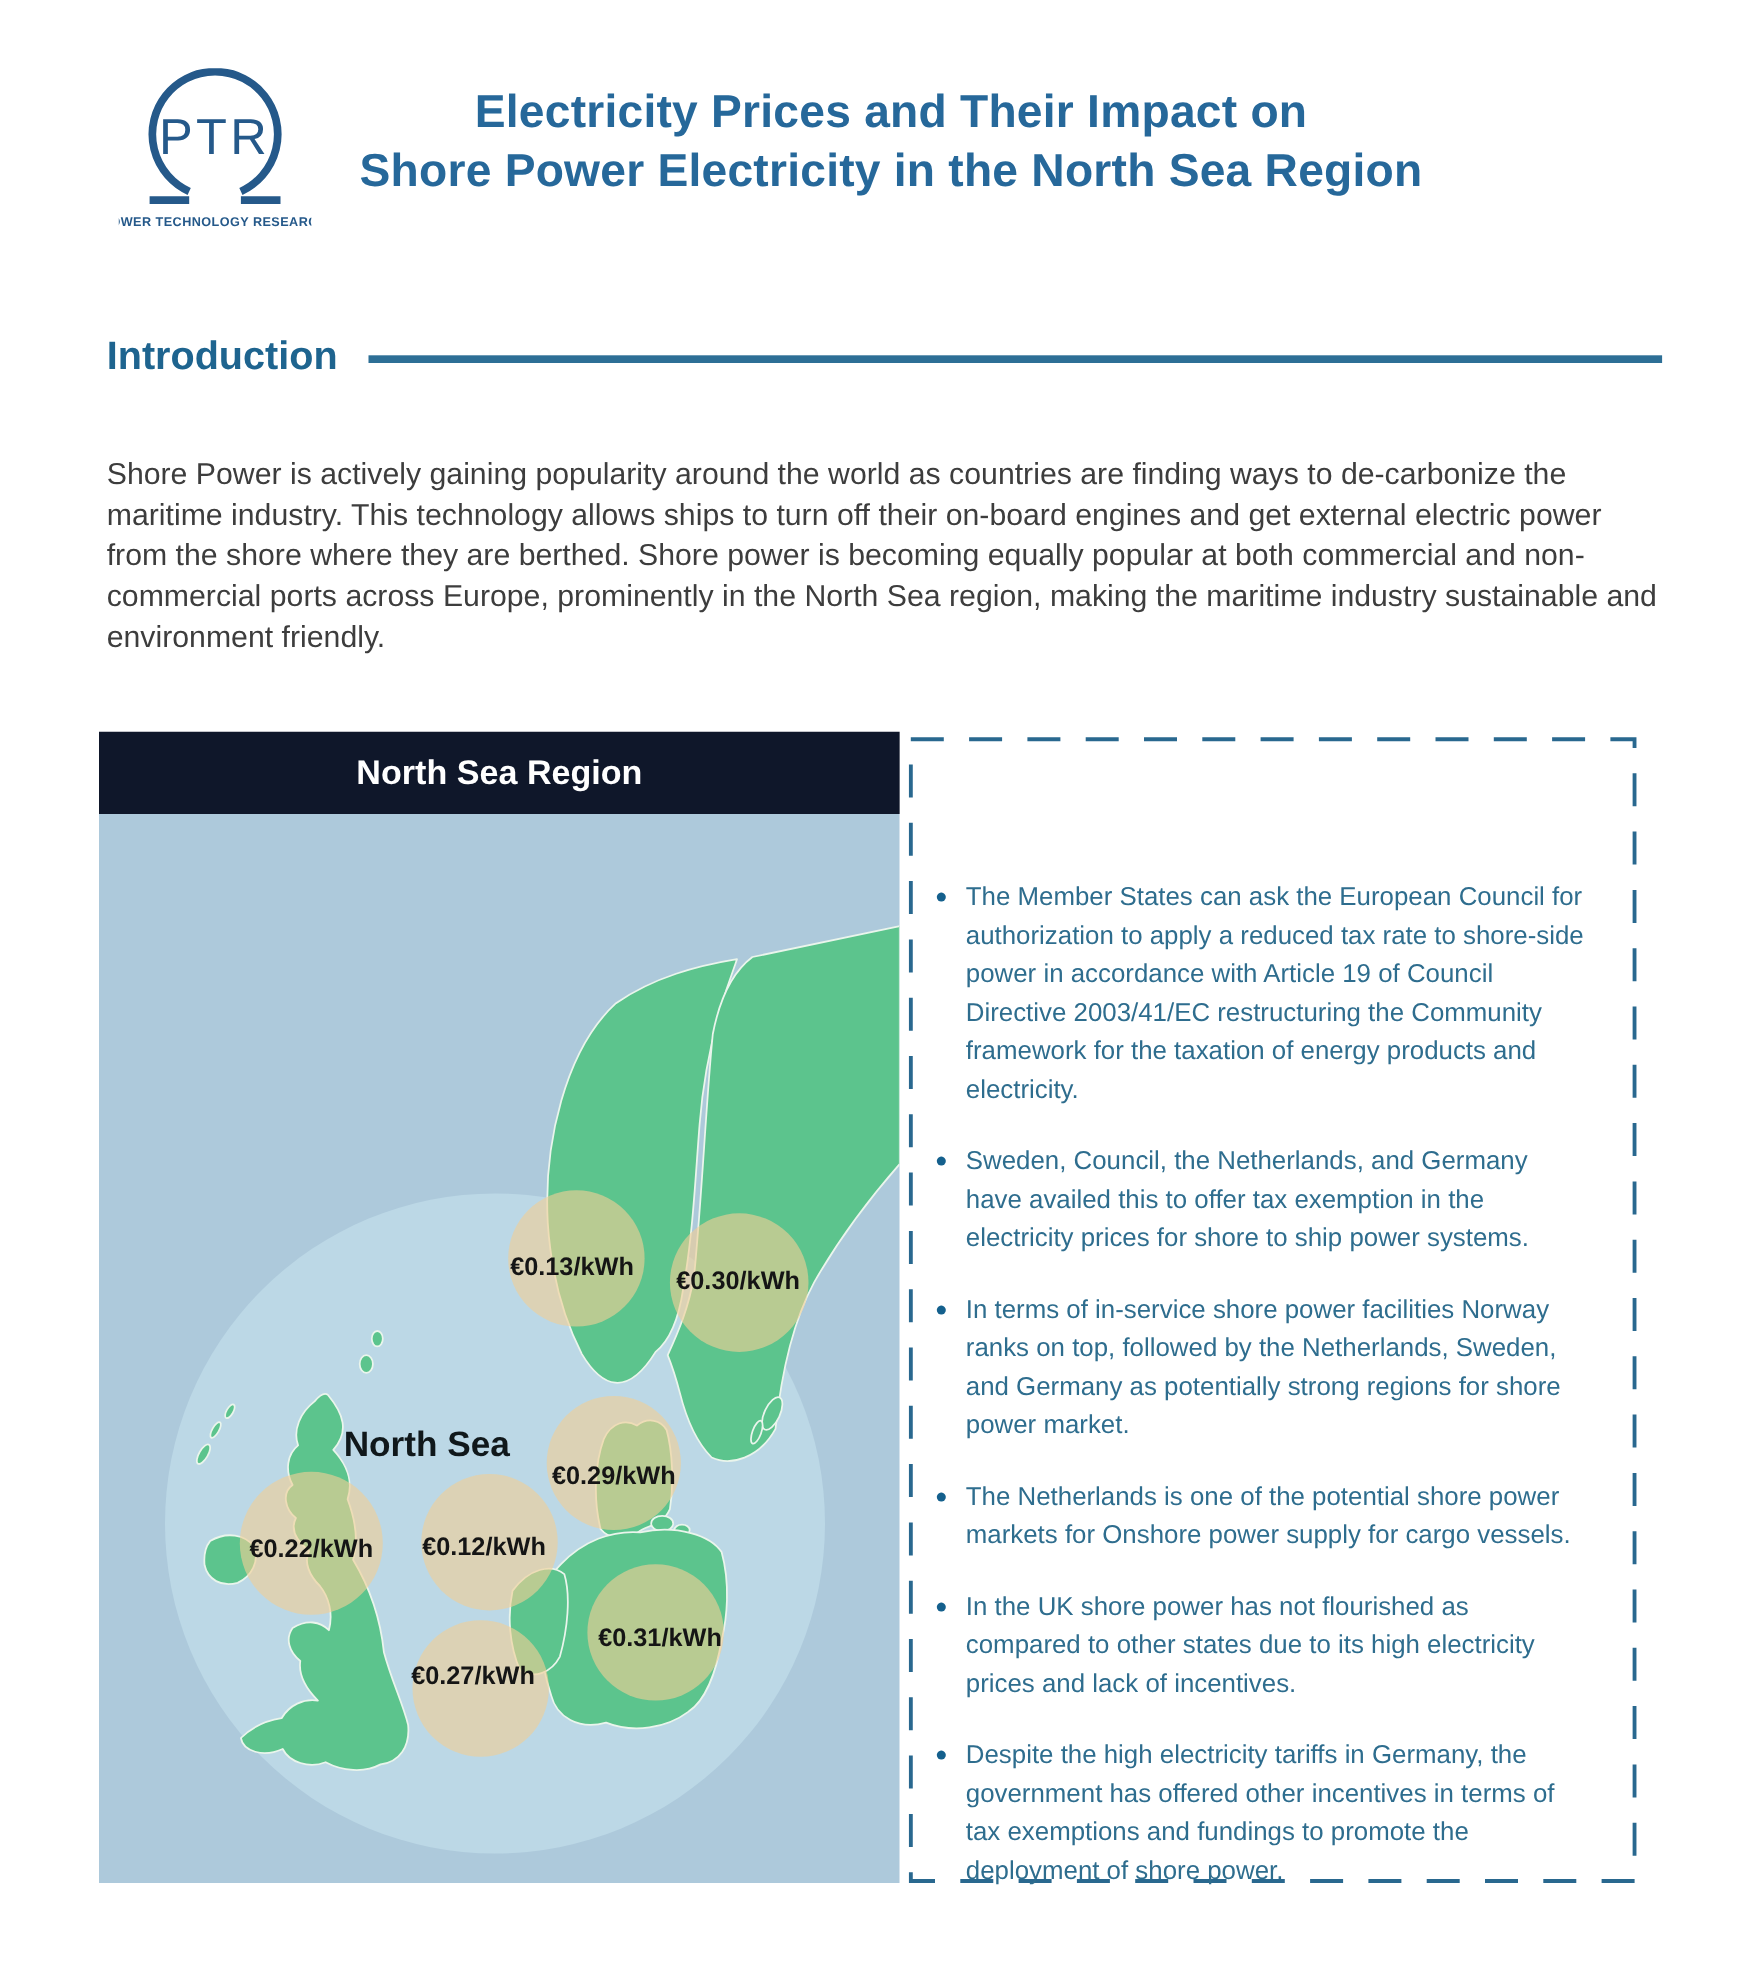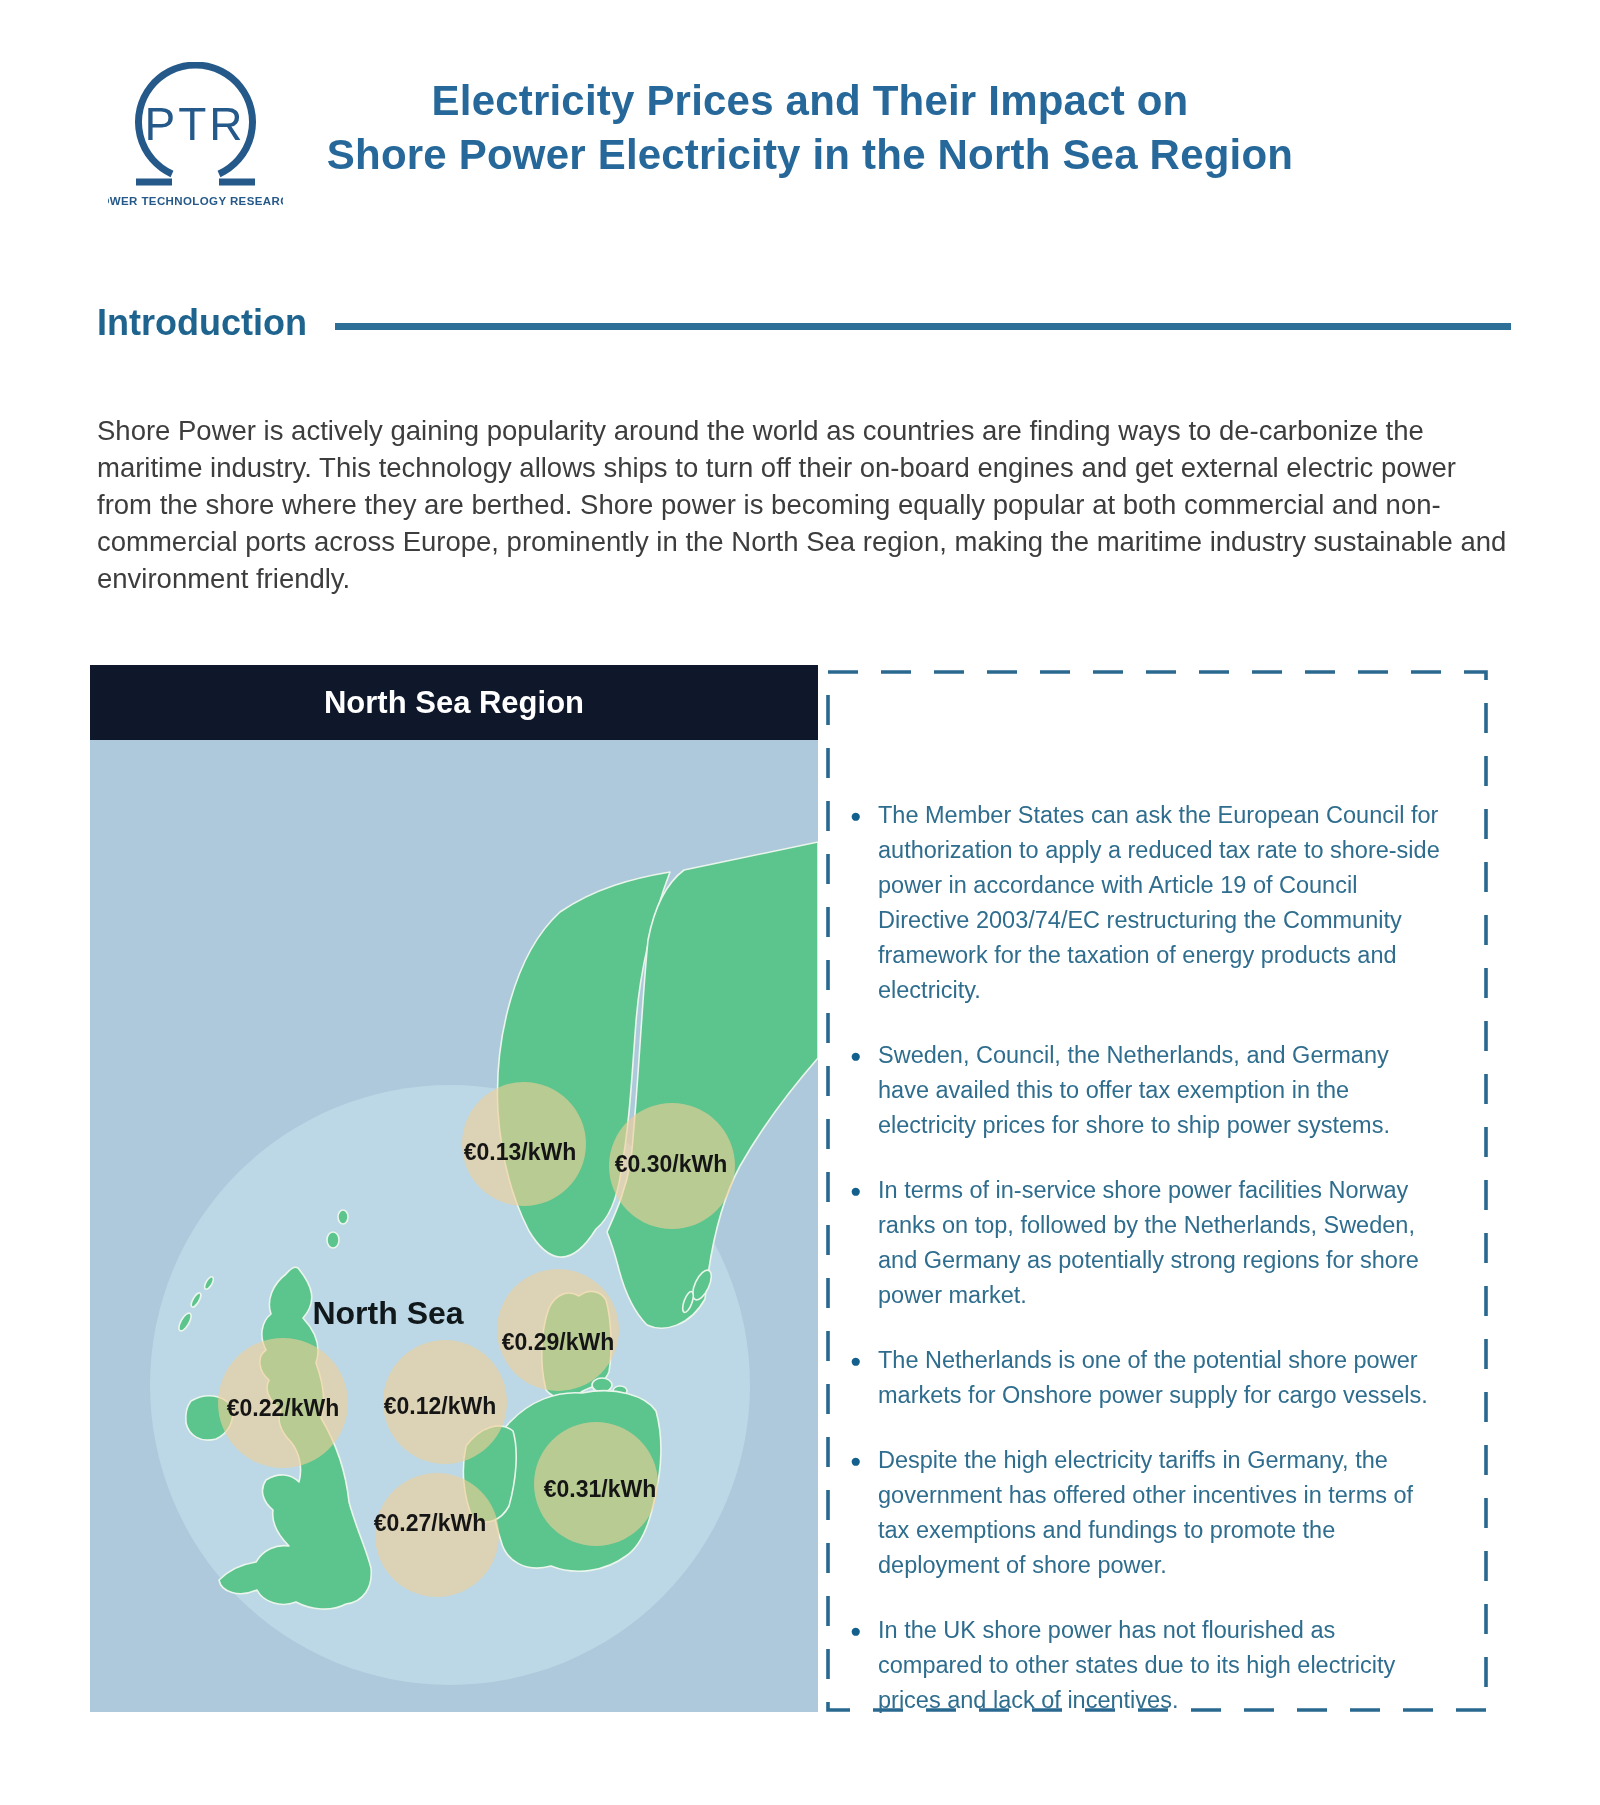--- a/index.html
+++ b/index.html
@@ -143,20 +143,20 @@
   <div class="price-label pl-031">€0.31/kWh</div>
   <div class="price-label pl-027">€0.27/kWh</div>
   <div class="sea-label sea-lbl">North Sea</div>
 </div>
 
 <div class="key-panel">
   <svg class="key-frame" viewBox="0 0 662 1042" preserveAspectRatio="none">
     <rect x="2" y="2" width="658" height="1038" fill="none" stroke="#29688f" stroke-width="3.6" stroke-dasharray="30 23"></rect>
   </svg>
   <ul class="key-list">
-    <li>The Member States can ask the European Council for authorization to apply a reduced tax rate to shore-side power in accordance with Article 19 of Council Directive 2003/74/EC restructuring the Community framework for the taxation of energy products and electricity.</li>
+    <li>The Member States can ask the European Council for authorization to apply a reduced tax rate to shore-side power in accordance with Article 19 of Council Directive 2003/41/EC restructuring the Community framework for the taxation of energy products and electricity.</li>
     <li>Sweden, Council, the Netherlands, and Germany have availed this to offer tax exemption in the electricity prices for shore to ship power systems.</li>
     <li>In terms of in-service shore power facilities Norway ranks on top, followed by the Netherlands, Sweden, and Germany as potentially strong regions for shore power market.</li>
     <li>The Netherlands is one of the potential shore power markets for Onshore power supply for cargo vessels.</li>
+    <li>In the UK shore power has not flourished as compared to other states due to its high electricity prices and lack of incentives.</li>
     <li>Despite the high electricity tariffs in Germany, the government has offered other incentives in terms of tax exemptions and fundings to promote the deployment of shore power.</li>
-    <li>In the UK shore power has not flourished as compared to other states due to its high electricity prices and lack of incentives.</li>
   </ul>
 </div>
 
 </body></html>

